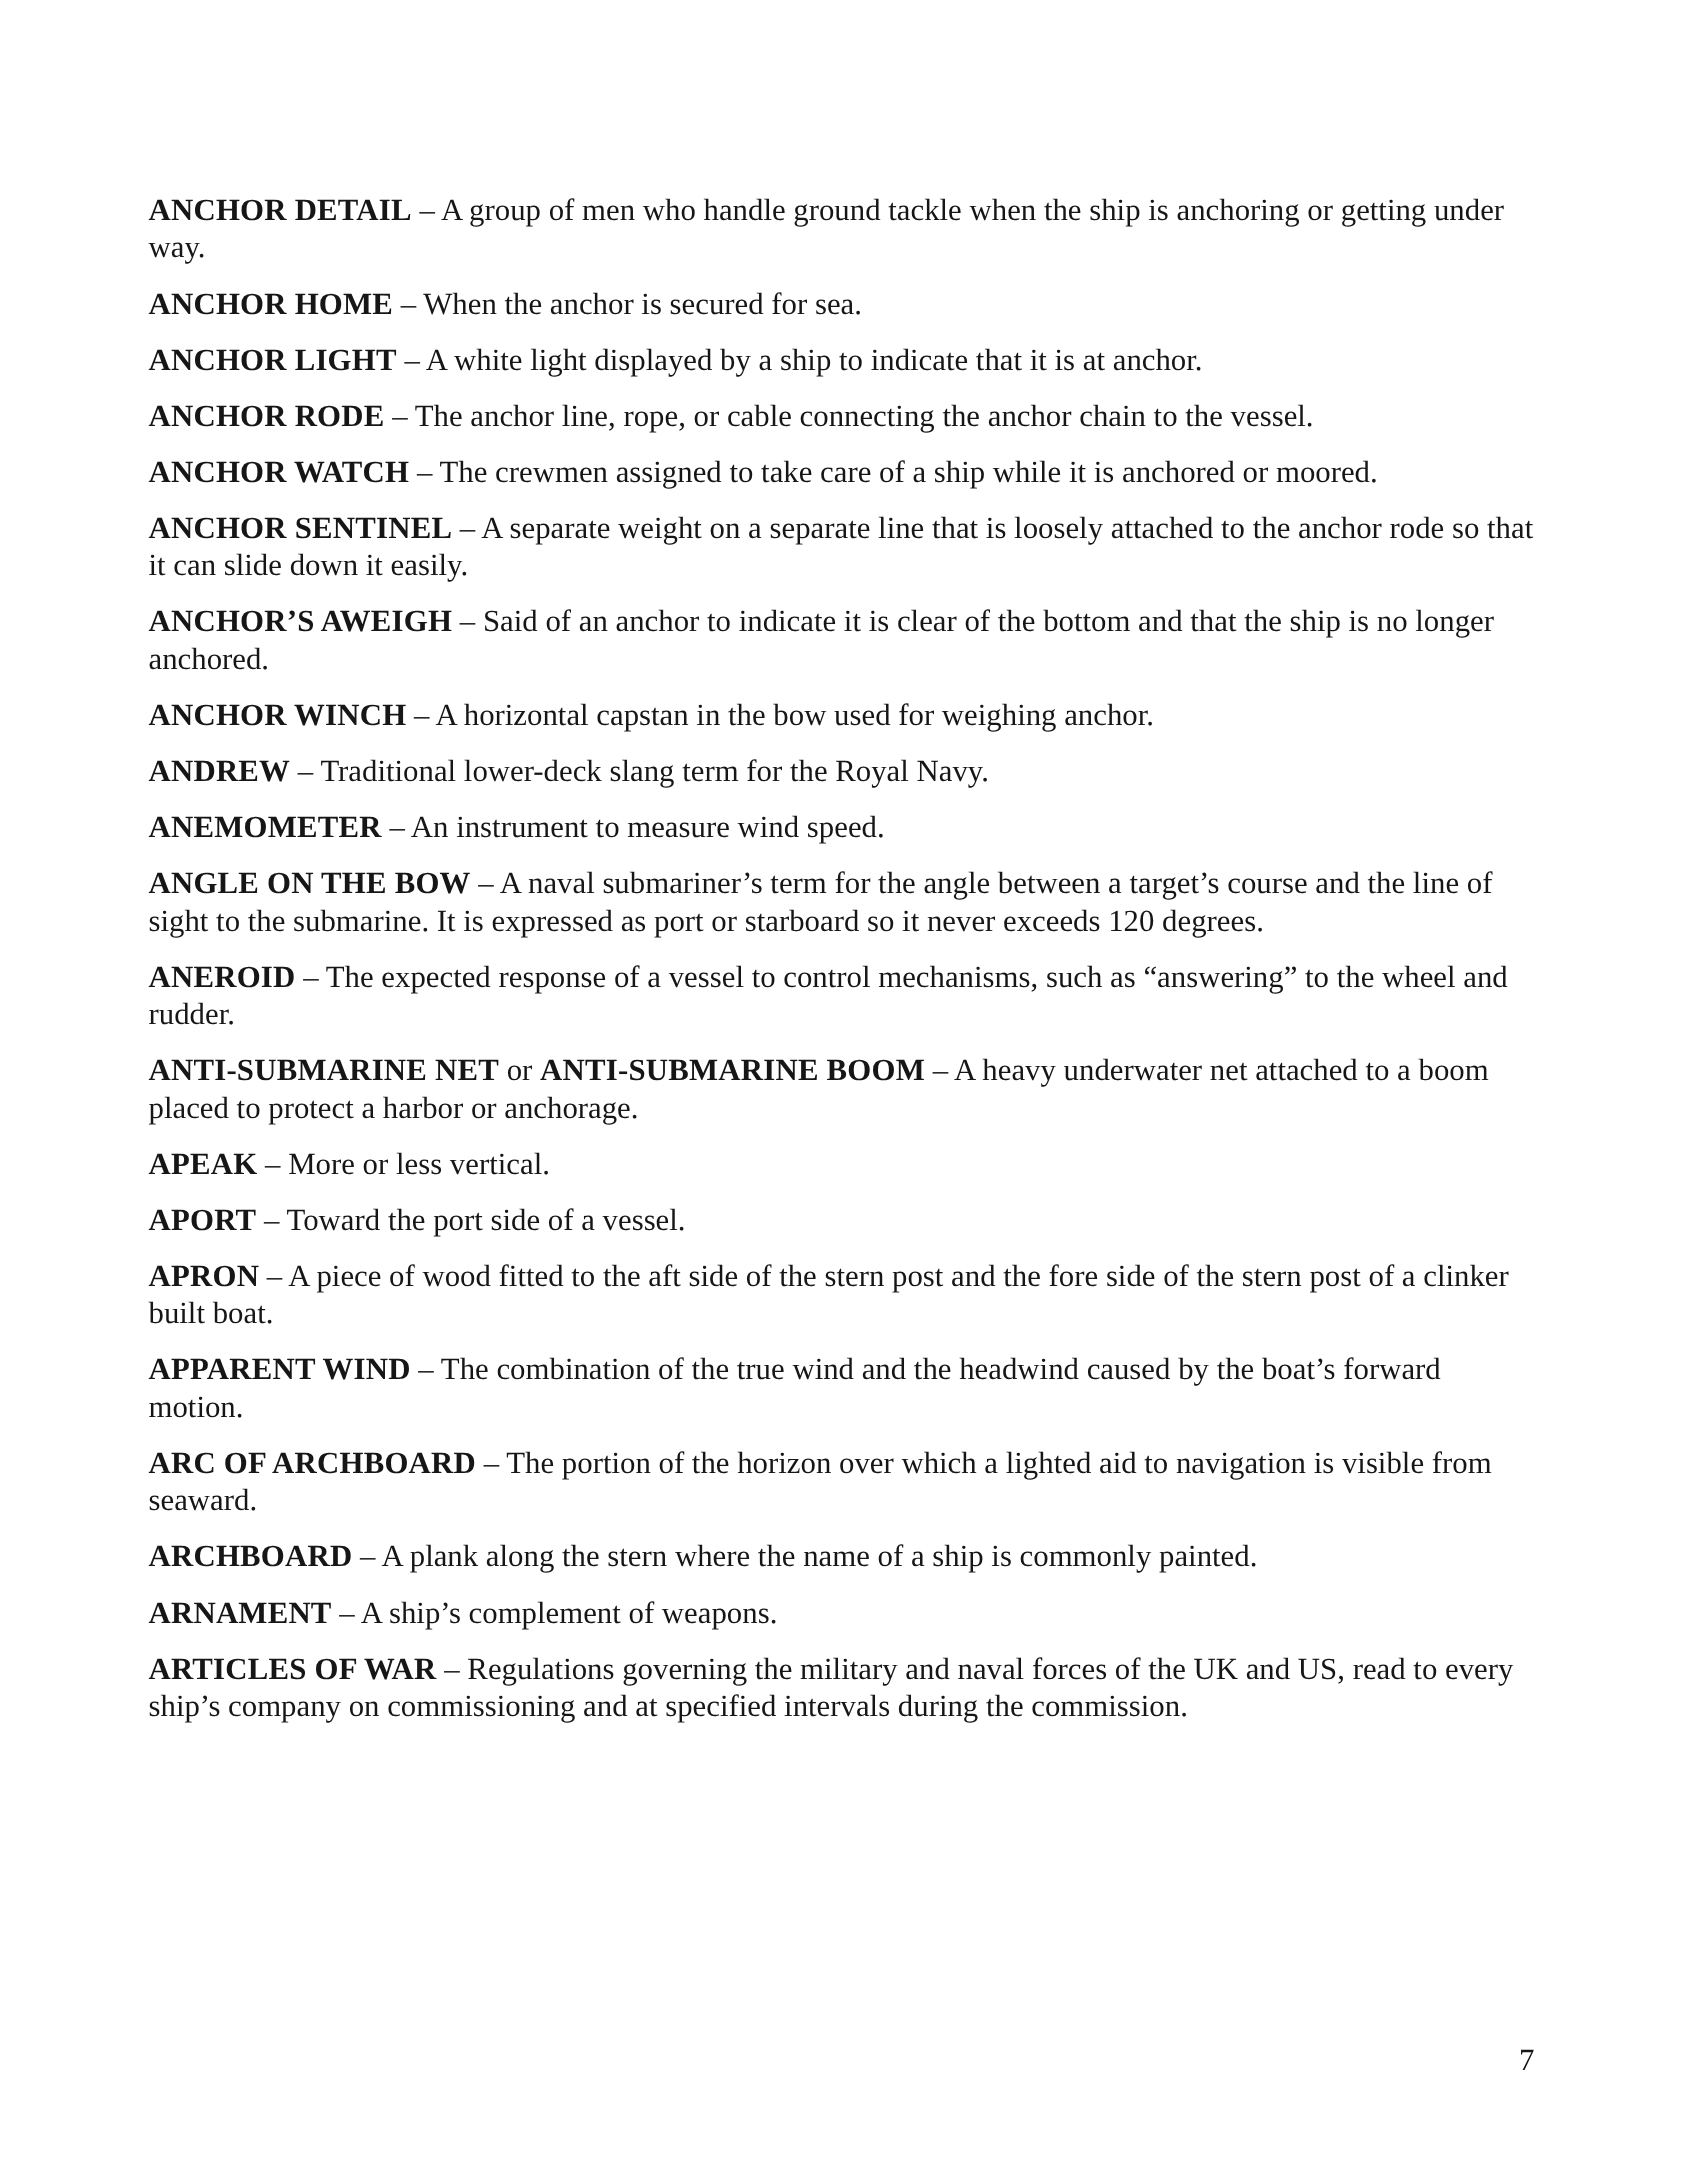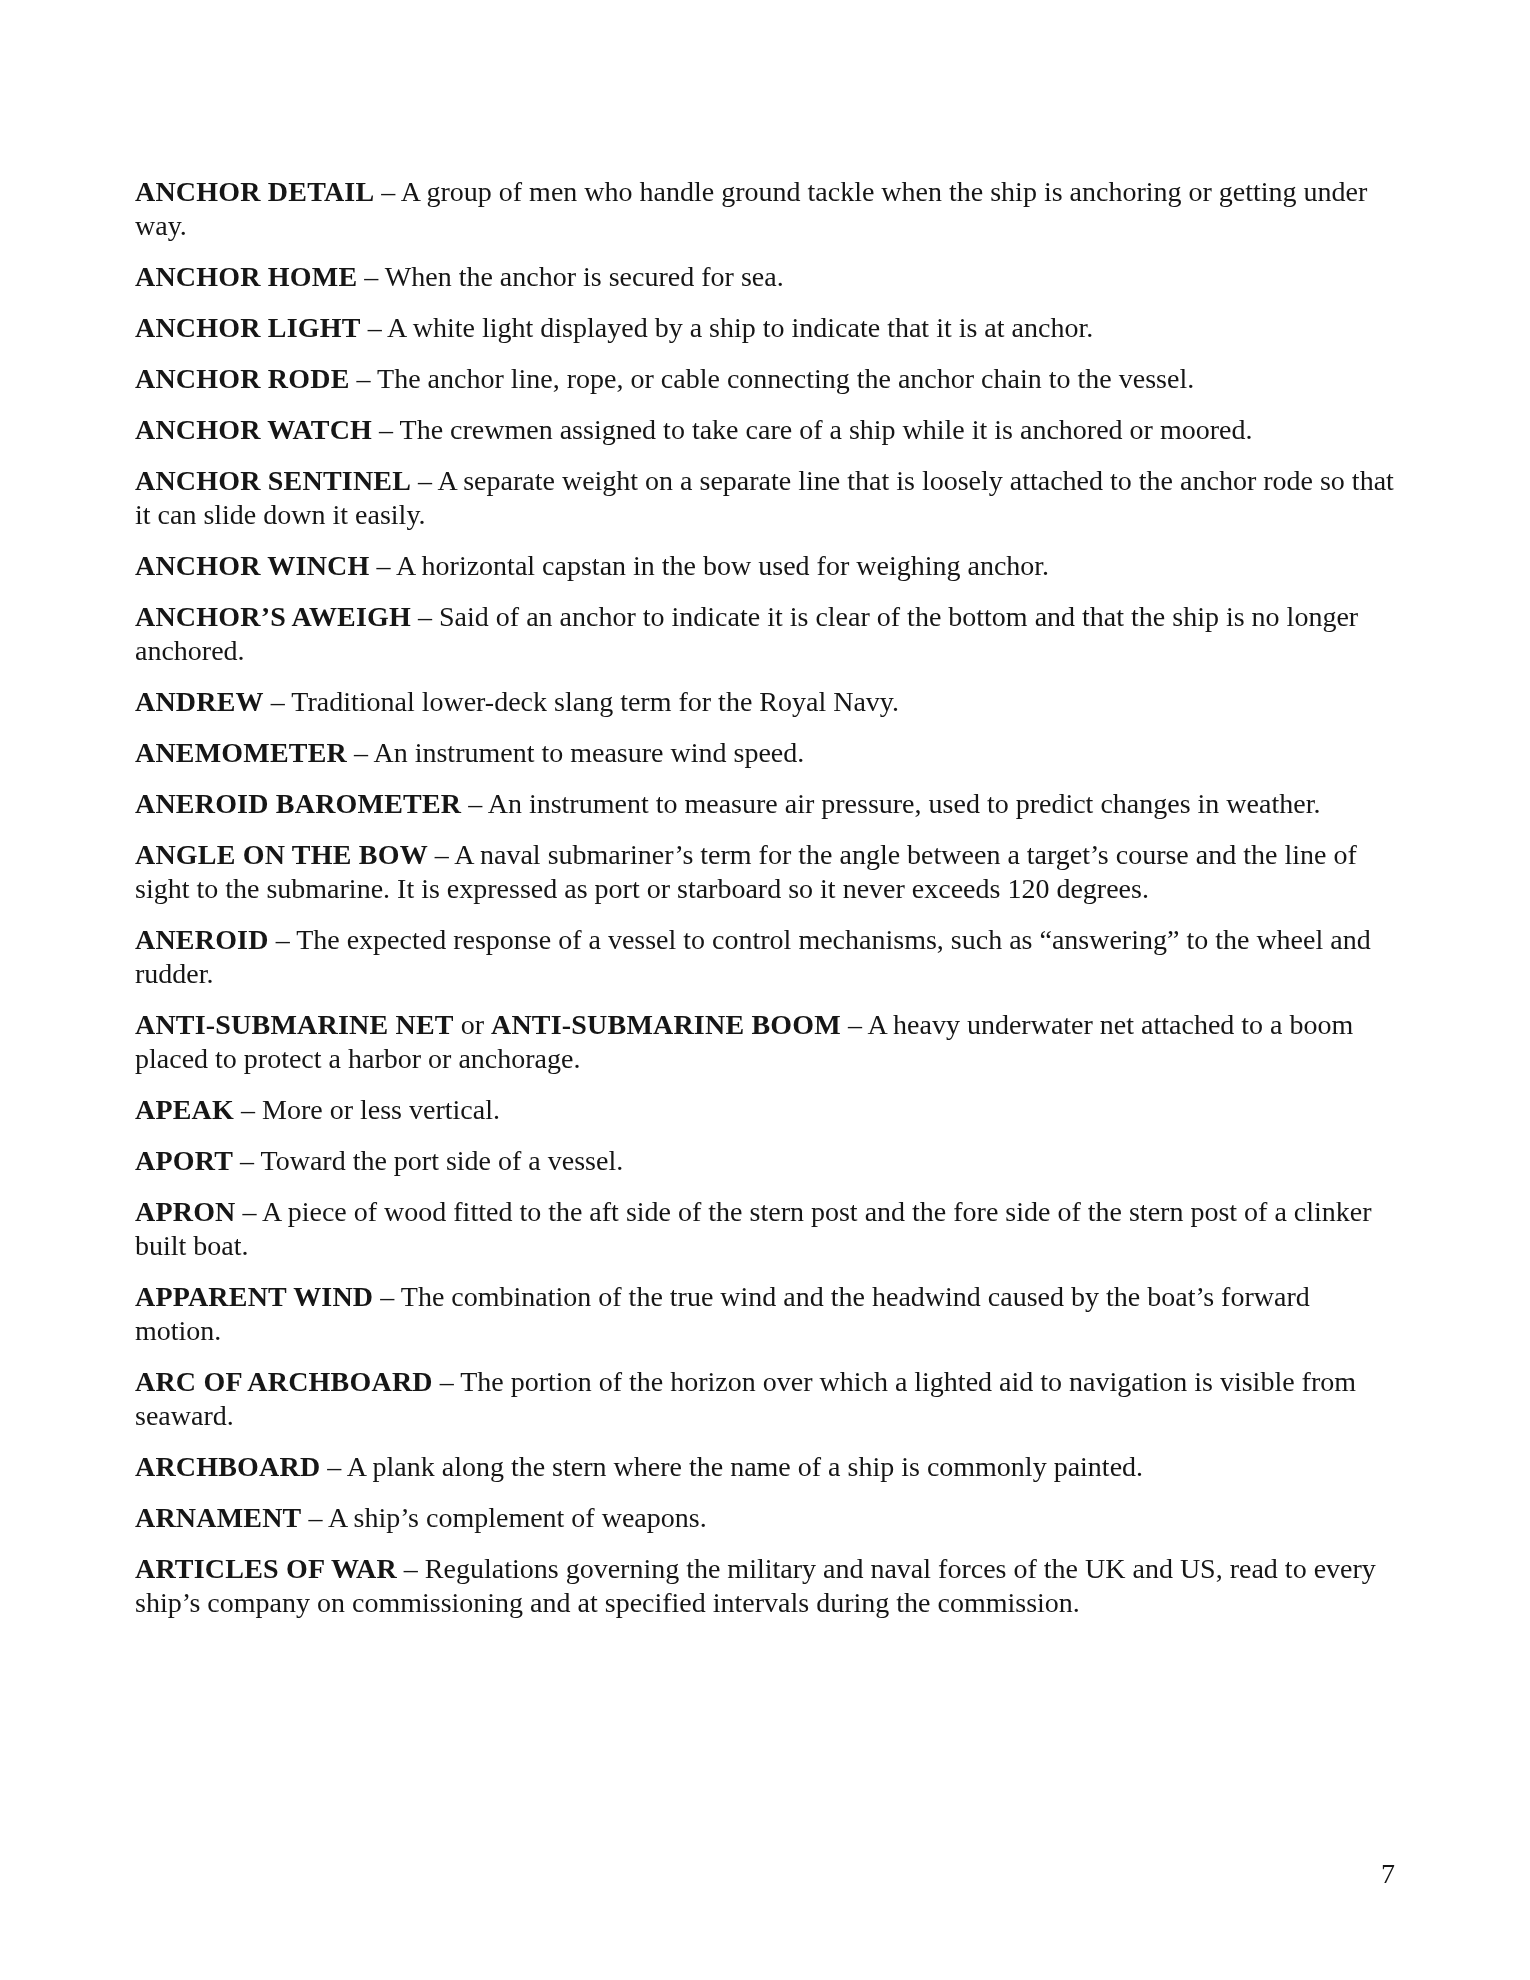--- a/index.html
+++ b/index.html
@@ -46,25 +46,24 @@
 <body>
 
 <div class="page">
   <div class="content">
       <p><strong>ANCHOR DETAIL</strong><span> – A group of men who handle ground tackle when the ship is anchoring or getting under way.</span></p>
       <p><strong>ANCHOR HOME</strong><span> – When the anchor is secured for sea.</span></p>
       <p><strong>ANCHOR LIGHT</strong><span> – A white light displayed by a ship to indicate that it is at anchor.</span></p>
       <p><strong>ANCHOR RODE</strong><span> – The anchor line, rope, or cable connecting the anchor chain to the vessel.</span></p>
       <p><strong>ANCHOR WATCH</strong><span> – The crewmen assigned to take care of a ship while it is anchored or moored.</span></p>
       <p><strong>ANCHOR SENTINEL</strong><span> – A separate weight on a separate line that is loosely attached to the anchor rode so that it can slide down it easily.</span></p>
+      <p><strong>ANCHOR’S AWEIGH</strong><span> – Said of an anchor to indicate it is clear of the bottom and that the ship is no longer anchored.</span></p>
       <p><strong>ANCHOR WINCH</strong><span> – A horizontal capstan in the bow used for weighing anchor.</span></p>
-      <p><strong>ANCHOR’S AWEIGH</strong><span> – Said of an anchor to indicate it is clear of the bottom and that the ship is no longer anchored.</span></p>
       <p><strong>ANDREW</strong><span> – Traditional lower-deck slang term for the Royal Navy.</span></p>
       <p><strong>ANEMOMETER</strong><span> – An instrument to measure wind speed.</span></p>
-      <p><strong>ANEROID BAROMETER</strong><span> – An instrument to measure air pressure, used to predict changes in weather.</span></p>
       <p><strong>ANGLE ON THE BOW</strong><span> – A naval submariner’s term for the angle between a target’s course and the line of sight to the submarine. It is expressed as port or starboard so it never exceeds 120 degrees.</span></p>
       <p><strong>ANEROID</strong><span> – The expected response of a vessel to control mechanisms, such as “answering” to the wheel and rudder.</span></p>
       <p><strong>ANTI-SUBMARINE NET</strong><span> or </span><strong>ANTI-SUBMARINE BOOM</strong><span> – A heavy underwater net attached to a boom placed to protect a harbor or anchorage.</span></p>
       <p><strong>APEAK</strong><span> – More or less vertical.</span></p>
       <p><strong>APORT</strong><span> – Toward the port side of a vessel.</span></p>
       <p><strong>APRON</strong><span> – A piece of wood fitted to the aft side of the stern post and the fore side of the stern post of a clinker built boat.</span></p>
       <p><strong>APPARENT WIND</strong><span> – The combination of the true wind and the headwind caused by the boat’s forward motion.</span></p>
       <p><strong>ARC OF ARCHBOARD</strong><span> – The portion of the horizon over which a lighted aid to navigation is visible from seaward.</span></p>
       <p><strong>ARCHBOARD</strong><span> – A plank along the stern where the name of a ship is commonly painted.</span></p>
       <p><strong>ARNAMENT</strong><span> – A ship’s complement of weapons.</span></p>

